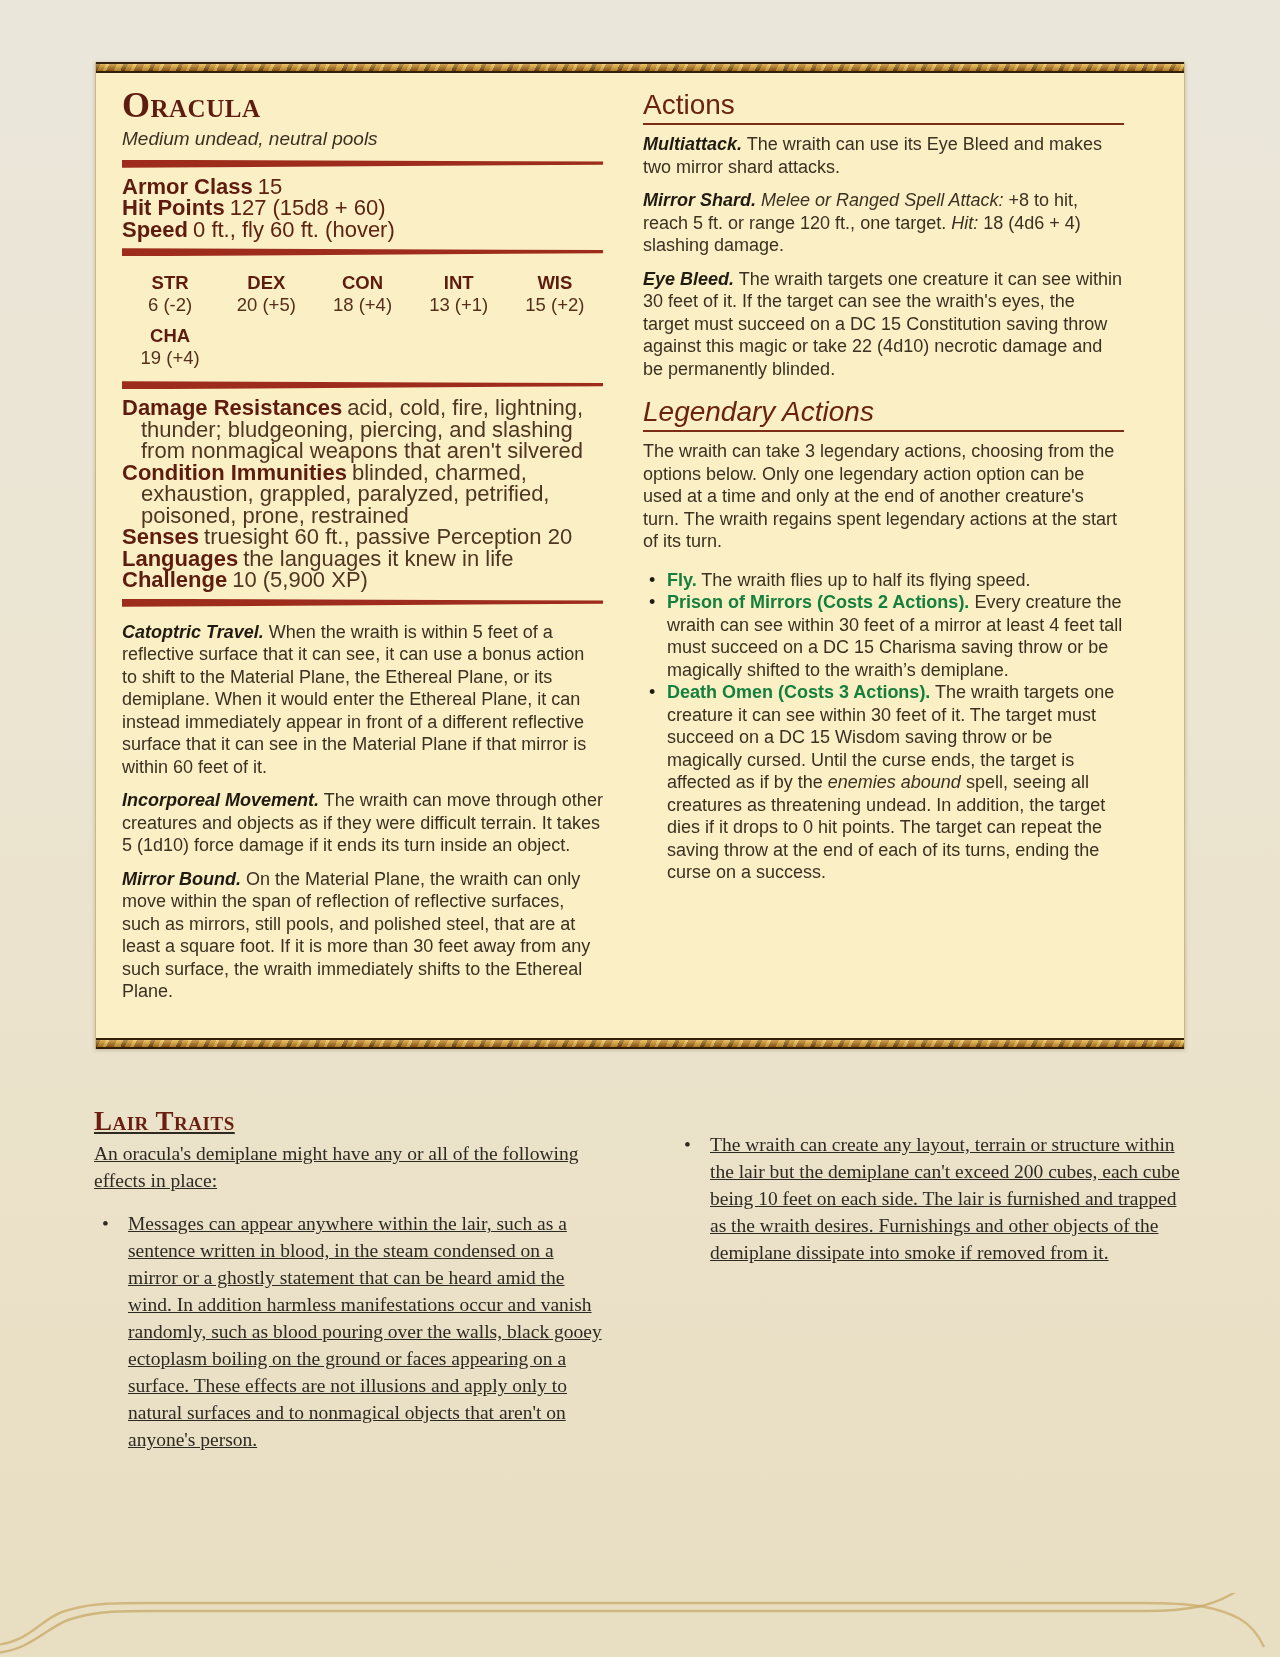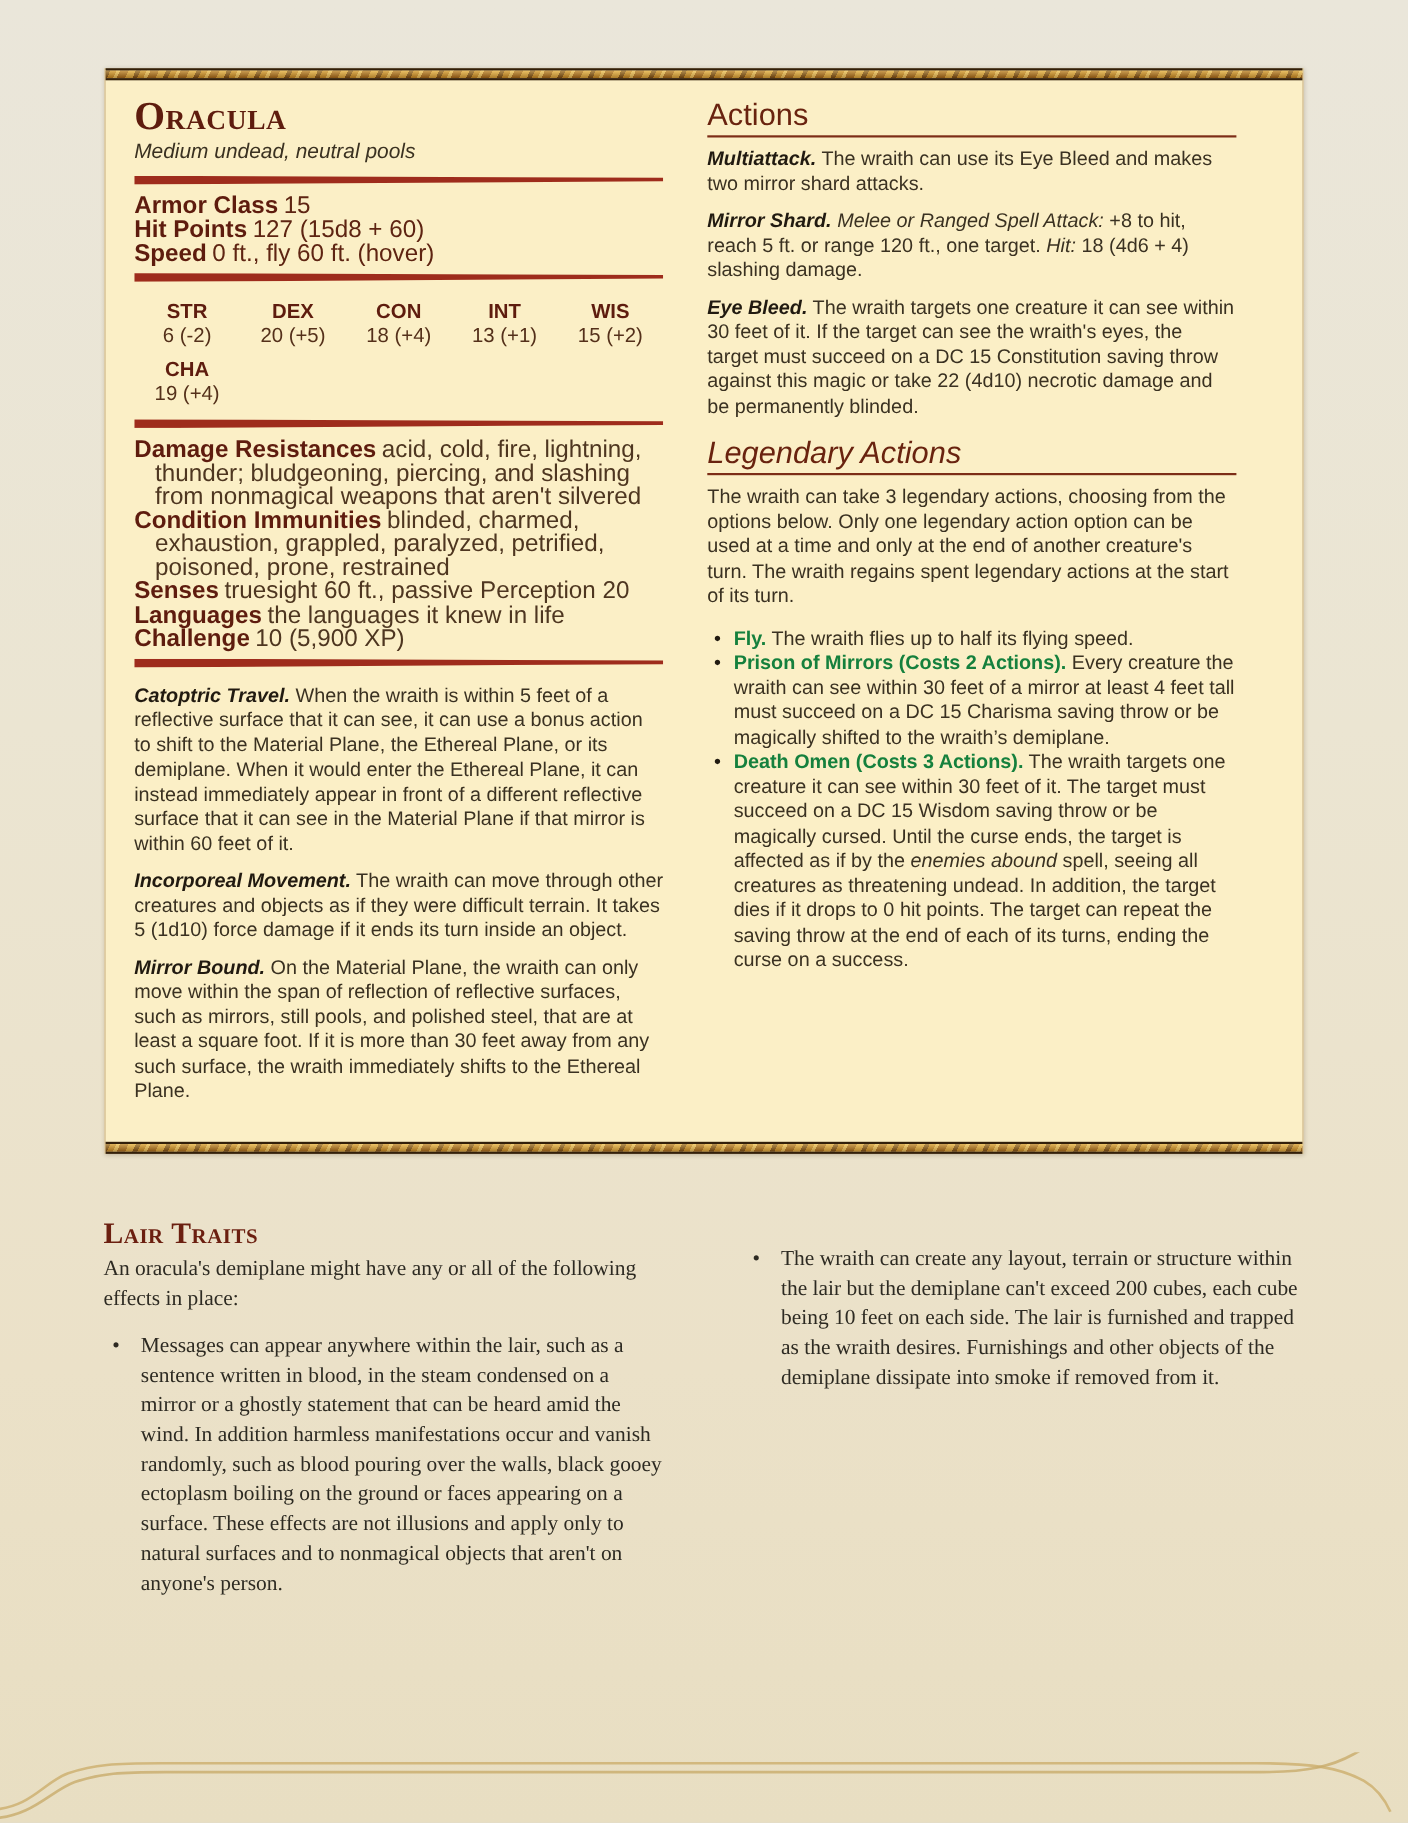--- a/index.html
+++ b/index.html
@@ -37,21 +37,21 @@
   h2.sechead{margin:2px 0 8px;font-weight:400;font-size:28px;line-height:1.15;color:#69230f;
     border-bottom:2px solid #7c2d16;padding-bottom:2px;}
   h2.sechead.leg{margin-top:16px;font-style:italic;}
   p.intro{margin:0 0 14px;font-size:18px;line-height:22.5px;color:#3a3121;}
   ul.leglist{list-style:none;margin:16px 0 0;padding:0;}
   ul.leglist li{position:relative;padding-left:24px;font-size:18px;line-height:22.5px;color:#3a3121;}
   ul.leglist li::before{content:"\2022";position:absolute;left:6px;color:#211a10;}
   .lname{font-weight:700;color:#15803d;}
   
   .lair{width:1092px;margin:58px auto 0;font-family:"Liberation Serif",serif;color:#2d2a22;}
-  .lair-cols{display:flex;gap:72px;}
+  .lair-cols{display:flex;gap:72px;text-decoration:underline;}
   .lair-col{flex:1;min-width:0;}
   .lair-col.rightc{padding-top:24px;}
   h3.lairhead{margin:0;font-variant-caps:small-caps;font-size:27px;font-weight:700;
     letter-spacing:.5px;color:#6b1f10;line-height:1.1;}
   p.lairintro{margin:4px 0 16px;font-size:19.5px;line-height:27px;}
   ul.lairlist{list-style:none;margin:0;padding:0;}
   ul.lairlist li{position:relative;padding-left:34px;font-size:19.5px;line-height:27px;margin-bottom:10px;}
   ul.lairlist li::before{content:"\2022";position:absolute;left:8px;}
   
   .flourish{position:absolute;left:0;top:1593px;width:1280px;height:64px;}

